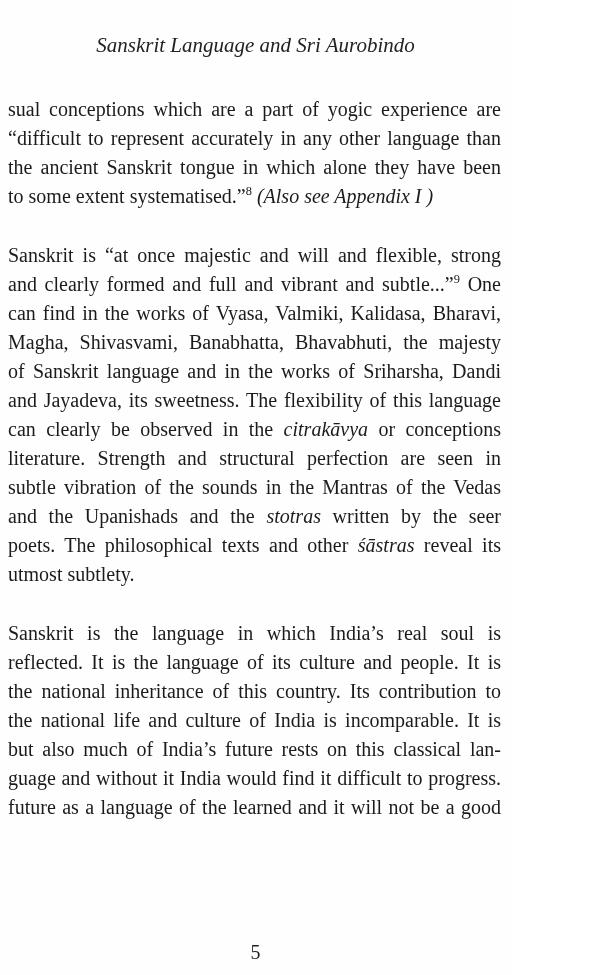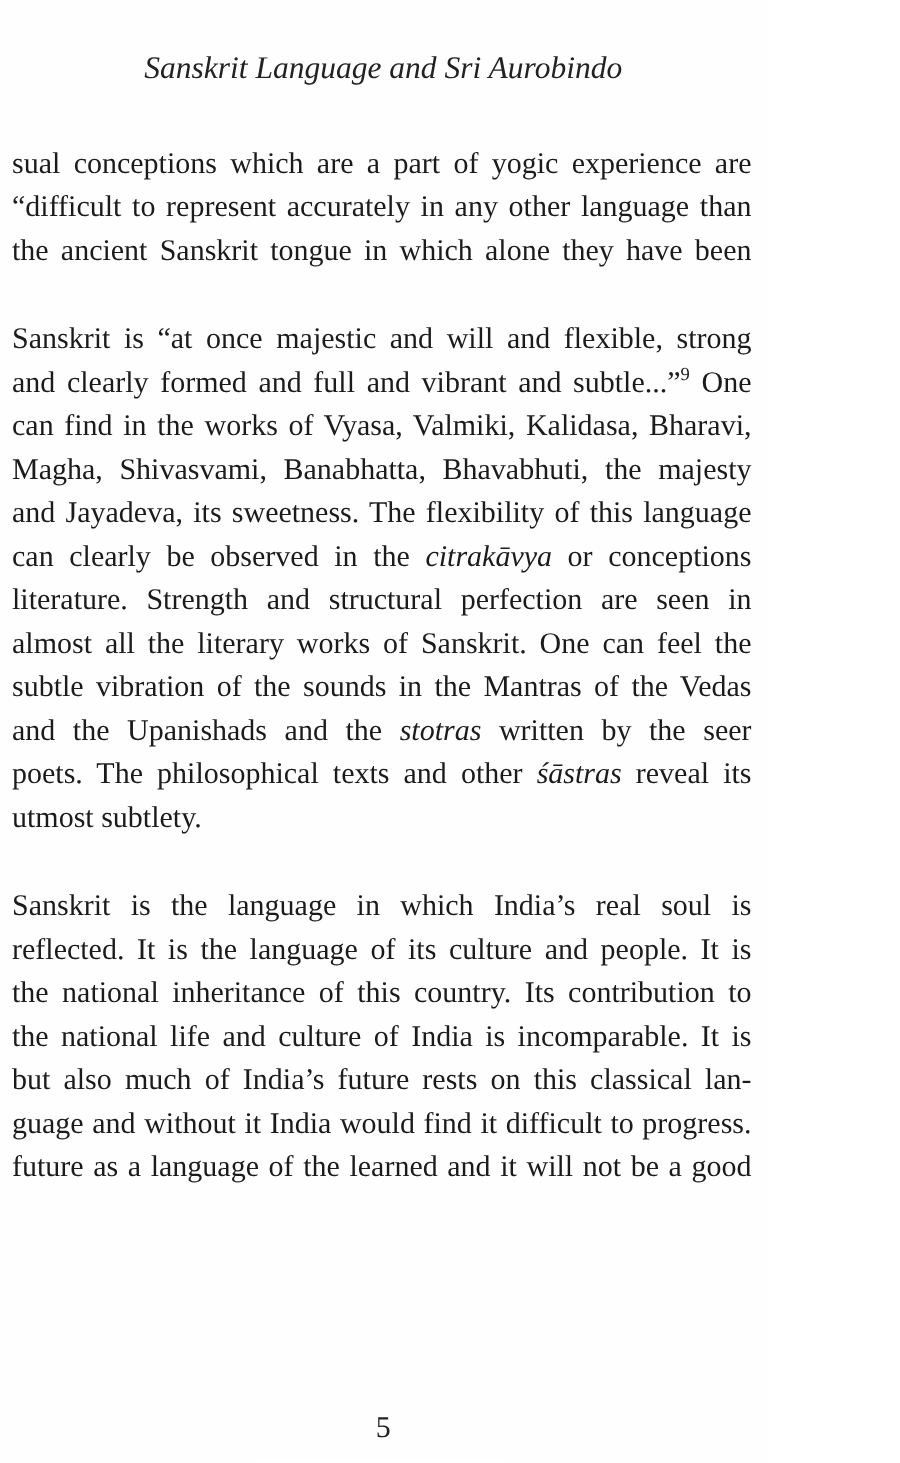--- a/index.html
+++ b/index.html
@@ -63,30 +63,31 @@
 <body>
 
 <div class="page">
   <div class="running-header">Sanskrit Language and Sri Aurobindo</div>
 
   <div class="content">
       <div class="para">
         <div class="line"><span class="">sual conceptions which are a part of yogic experience are</span></div>
         <div class="line"><span class="">“difficult to represent accurately in any other language than</span></div>
         <div class="line"><span class="">the ancient Sanskrit tongue in which alone they have been</span></div>
+        <div class="line para-last"><span class="">to some extent systematised.”</span><span class="seg-superscript">8</span><span class=""> </span><span class="seg-italic">(Also see Appendix I )</span></div>
       </div>
       <div class="para">
         <div class="line"><span class="">Sanskrit is “at once majestic and will and flexible, strong</span></div>
         <div class="line"><span class="">and clearly formed and full and vibrant and subtle...”</span><span class="seg-superscript">9</span><span class=""> One</span></div>
         <div class="line"><span class="">can find in the works of Vyasa, Valmiki, Kalidasa, Bharavi,</span></div>
         <div class="line"><span class="">Magha, Shivasvami, Banabhatta, Bhavabhuti, the majesty</span></div>
+        <div class="line"><span class="">of Sanskrit language and in the works of Sriharsha, Dandi</span></div>
         <div class="line"><span class="">and Jayadeva, its sweetness. The flexibility of this language</span></div>
         <div class="line"><span class="">can clearly be observed in the </span><span class="seg-italic">citrakāvya</span><span class=""> or conceptions</span></div>
         <div class="line"><span class="">literature. Strength and structural perfection are seen in</span></div>
-        <div class="line"><span class="">almost all the literary works of Sanskrit. One can feel the</span></div>
         <div class="line"><span class="">subtle vibration of the sounds in the Mantras of the Vedas</span></div>
         <div class="line"><span class="">and the Upanishads and the </span><span class="seg-italic">stotras</span><span class=""> written by the seer</span></div>
         <div class="line"><span class="">poets. The philosophical texts and other </span><span class="seg-italic">śāstras</span><span class=""> reveal its</span></div>
         <div class="line para-last"><span class="">utmost subtlety.</span></div>
       </div>
       <div class="para">
         <div class="line"><span class="">Sanskrit is the language in which India’s real soul is</span></div>
         <div class="line"><span class="">reflected. It is the language of its culture and people. It is</span></div>
         <div class="line"><span class="">the national inheritance of this country. Its contribution to</span></div>
         <div class="line"><span class="">the national life and culture of India is incomparable. It is</span></div>

